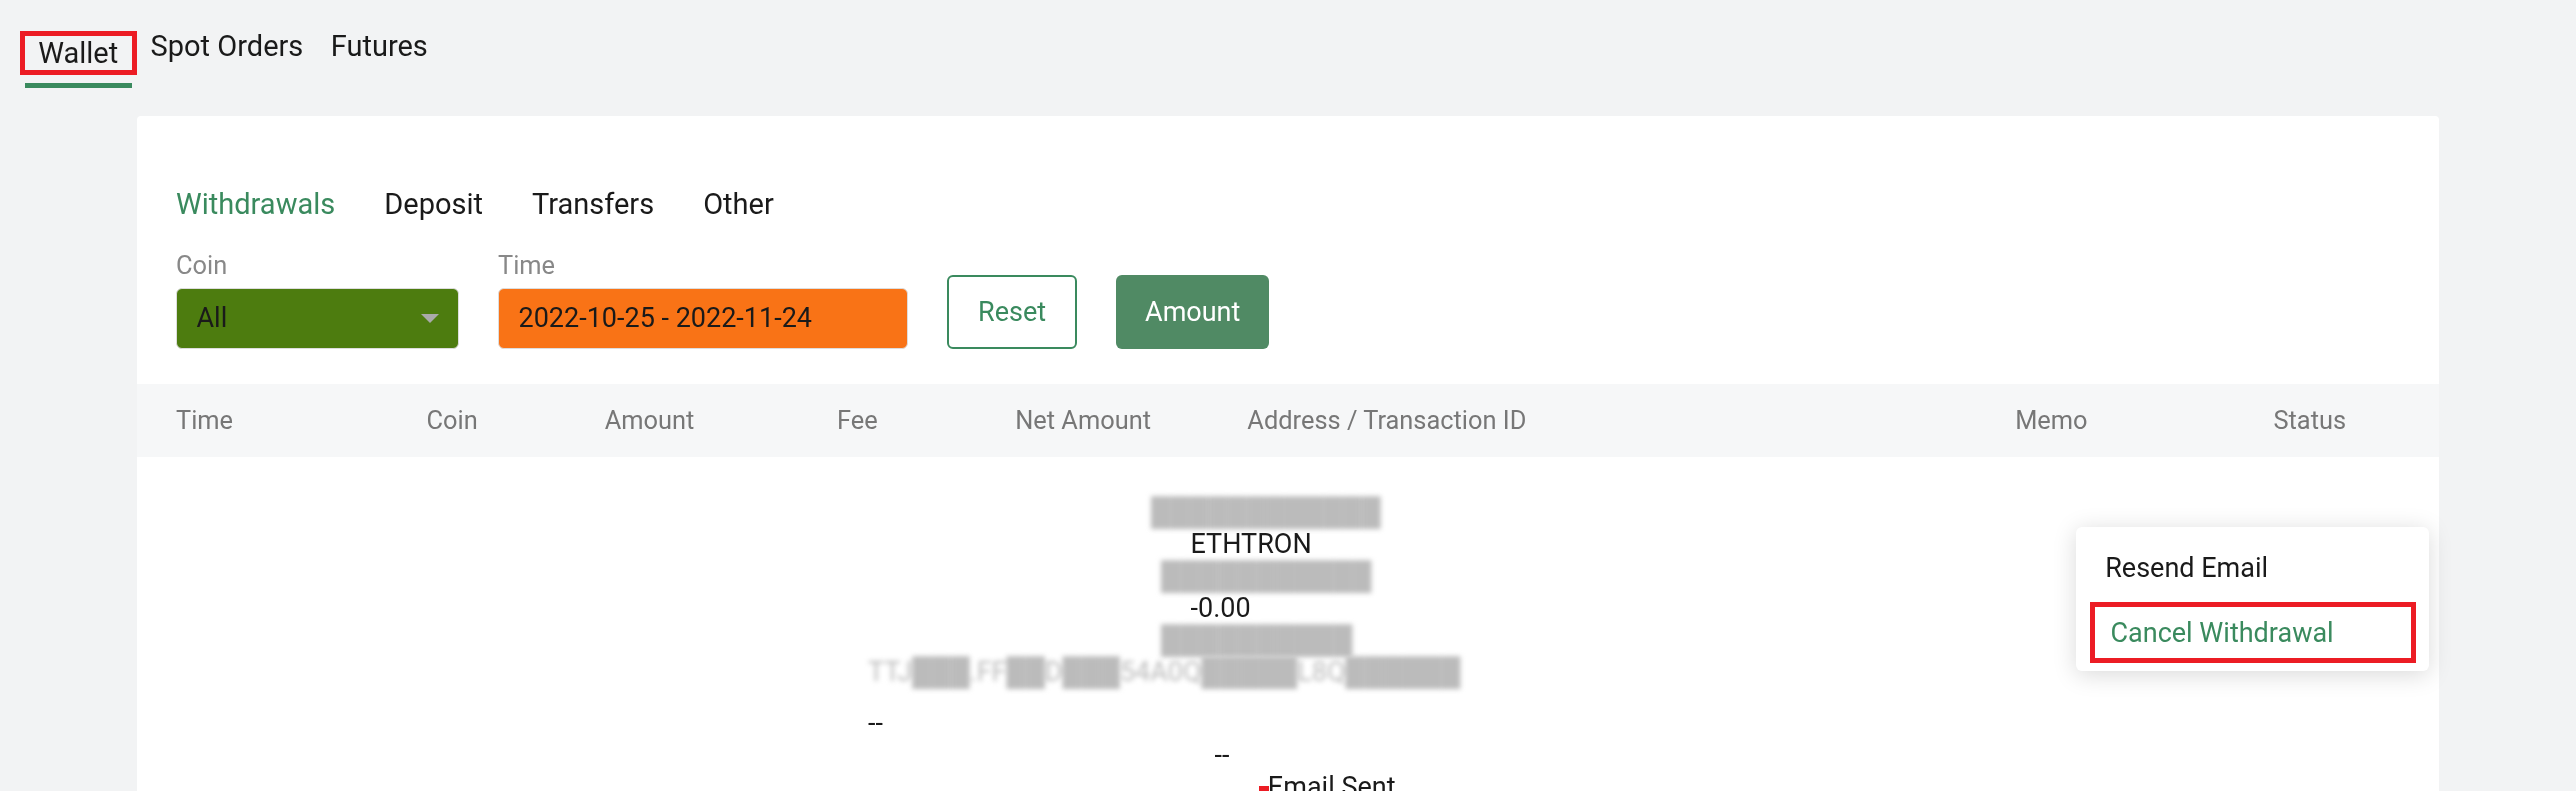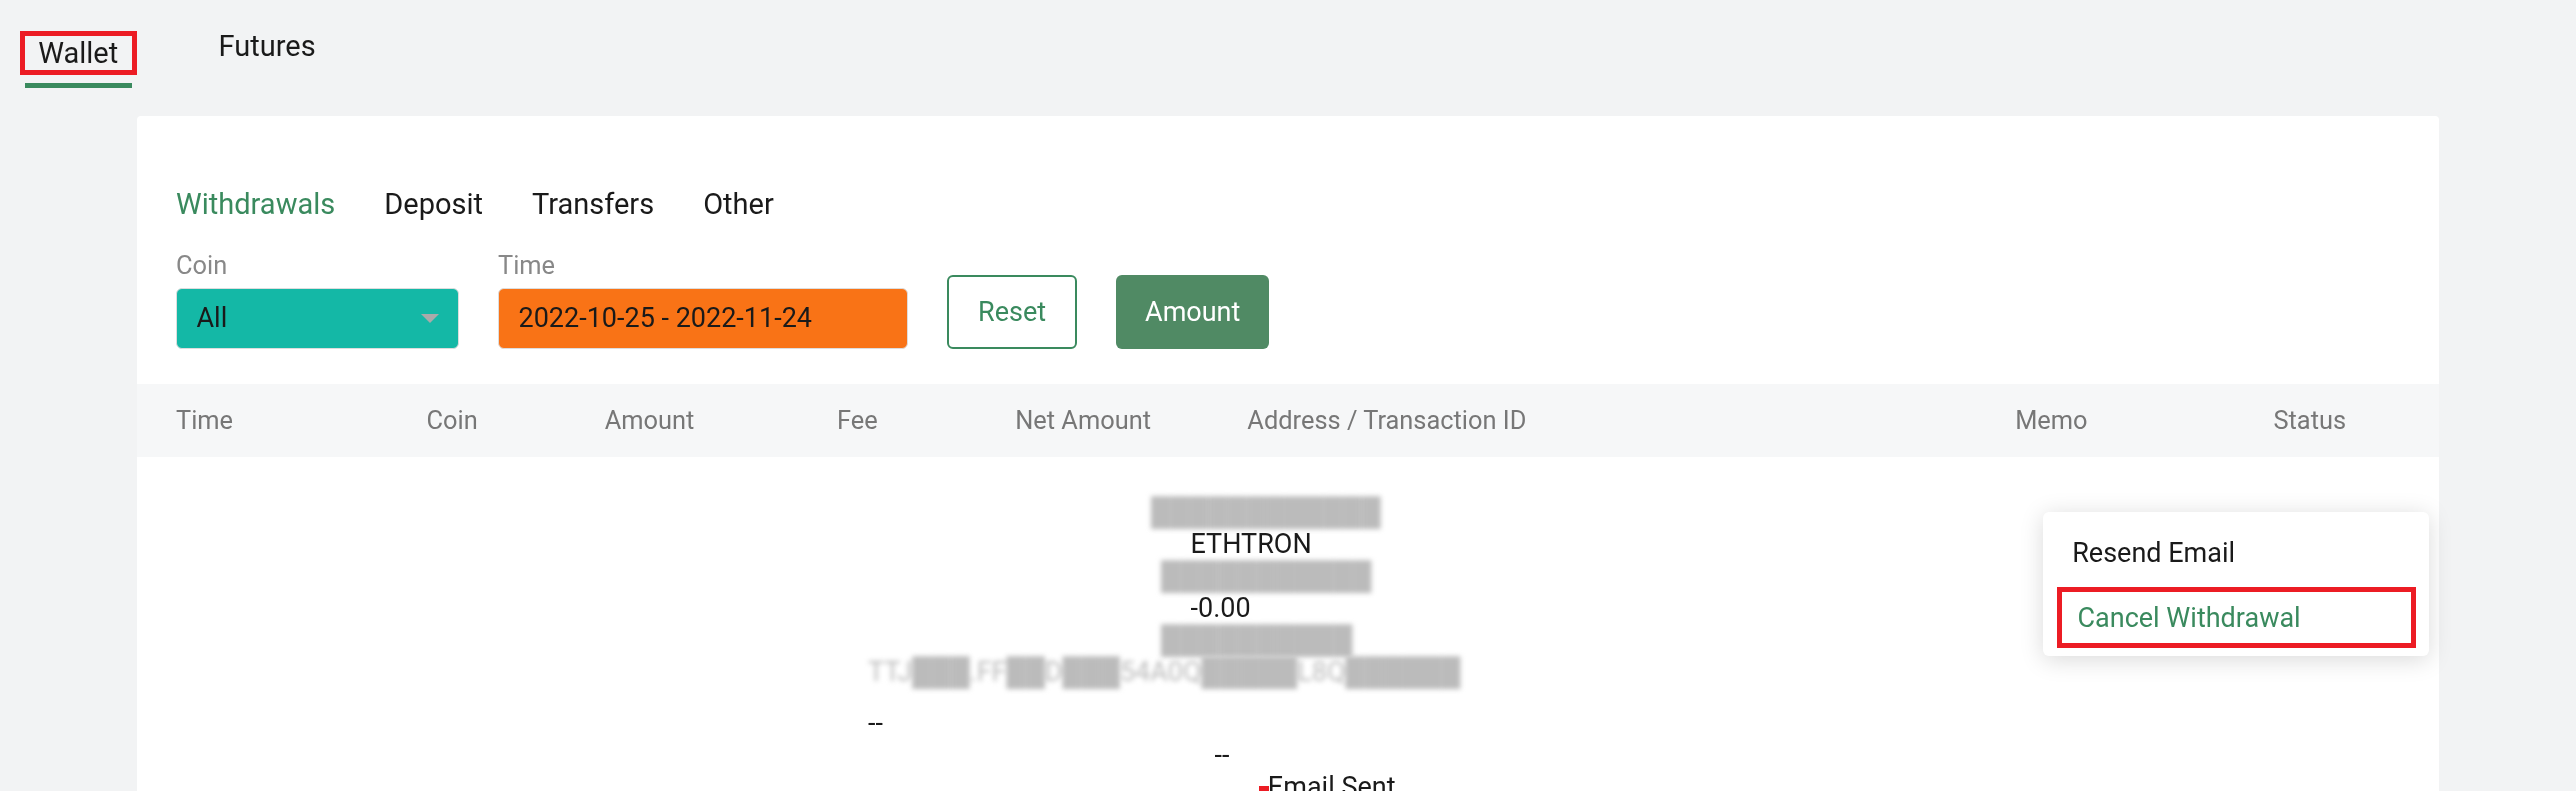--- a/index.html
+++ b/index.html
@@ -8,21 +8,20 @@
       box-sizing: border-box;
       font-family: -apple-system, BlinkMacSystemFont, "Segoe UI", Roboto, Helvetica, Arial, sans-serif;
     }
     body {
       background: #f2f3f4;
       color: #1a1a1a;
       width: 2576px;
     }
     .top-tabs {
       display: flex;
-      gap: 68px;
       padding: 19.5px 0 0 19.5px;
       align-items: center;
     }
     .top-tab {
       font-size: 29px;
       color: #1a1a1a;
       cursor: pointer;
       padding: 9.8px 13.7px 23.5px 13.7px;
       position: relative;
     }
@@ -76,21 +75,21 @@
     }
     .filter-label {
       font-size: 25.4px;
       color: #888;
     }
     .select-box {
       width: 283px;
       height: 61px;
       border: 1px solid #ddd;
       border-radius: 5.9px;
-      background: #14b8a6;
+      background: #4d7c0f;
       display: flex;
       align-items: center;
       justify-content: space-between;
       padding: 0 19.5px;
       font-size: 27px;
       cursor: pointer;
     }
     .date-box {
       width: 410px;
       height: 61px;
@@ -179,26 +178,26 @@
       height: 6.8px;
       background: #3a8a5e;
       border-radius: 50%;
     }
     .more-highlight {
       border: 5.9px solid #ec1c24;
       padding: 11.7px 5.9px;
     }
     .dropdown-menu {
       position: absolute;
-      top: 396px;
+      top: 411px;
       right: 9.8px;
       background: #fff;
       box-shadow: 0 3.9px 23.5px rgba(0,0,0,0.15);
       border-radius: 5.9px;
-      width: 386px;
+      width: 353px;
       padding: 7.8px 0;
       z-index: 100;
     }
     .dropdown-item {
       padding: 17.6px 29px;
       font-size: 27px;
       cursor: pointer;
     }
     .dropdown-item.danger {
       color: #3a8a5e;
@@ -214,20 +213,21 @@
       margin-top: 9.8px;
     }
   </style>
 </head>
 <body>
 
 <div class="top-tabs">
   <span class="highlight-box">
     <span class="top-tab active">Wallet</span>
   </span>
+  <span class="top-tab">Spot Orders</span>
   <span class="top-tab">Futures</span>
 </div>
 
 <div class="panel">
   <div class="sub-tabs">
     <span class="sub-tab active">Withdrawals</span>
     <span class="sub-tab">Deposit</span>
     <span class="sub-tab">Transfers</span>
     <span class="sub-tab">Other</span>
   </div>

